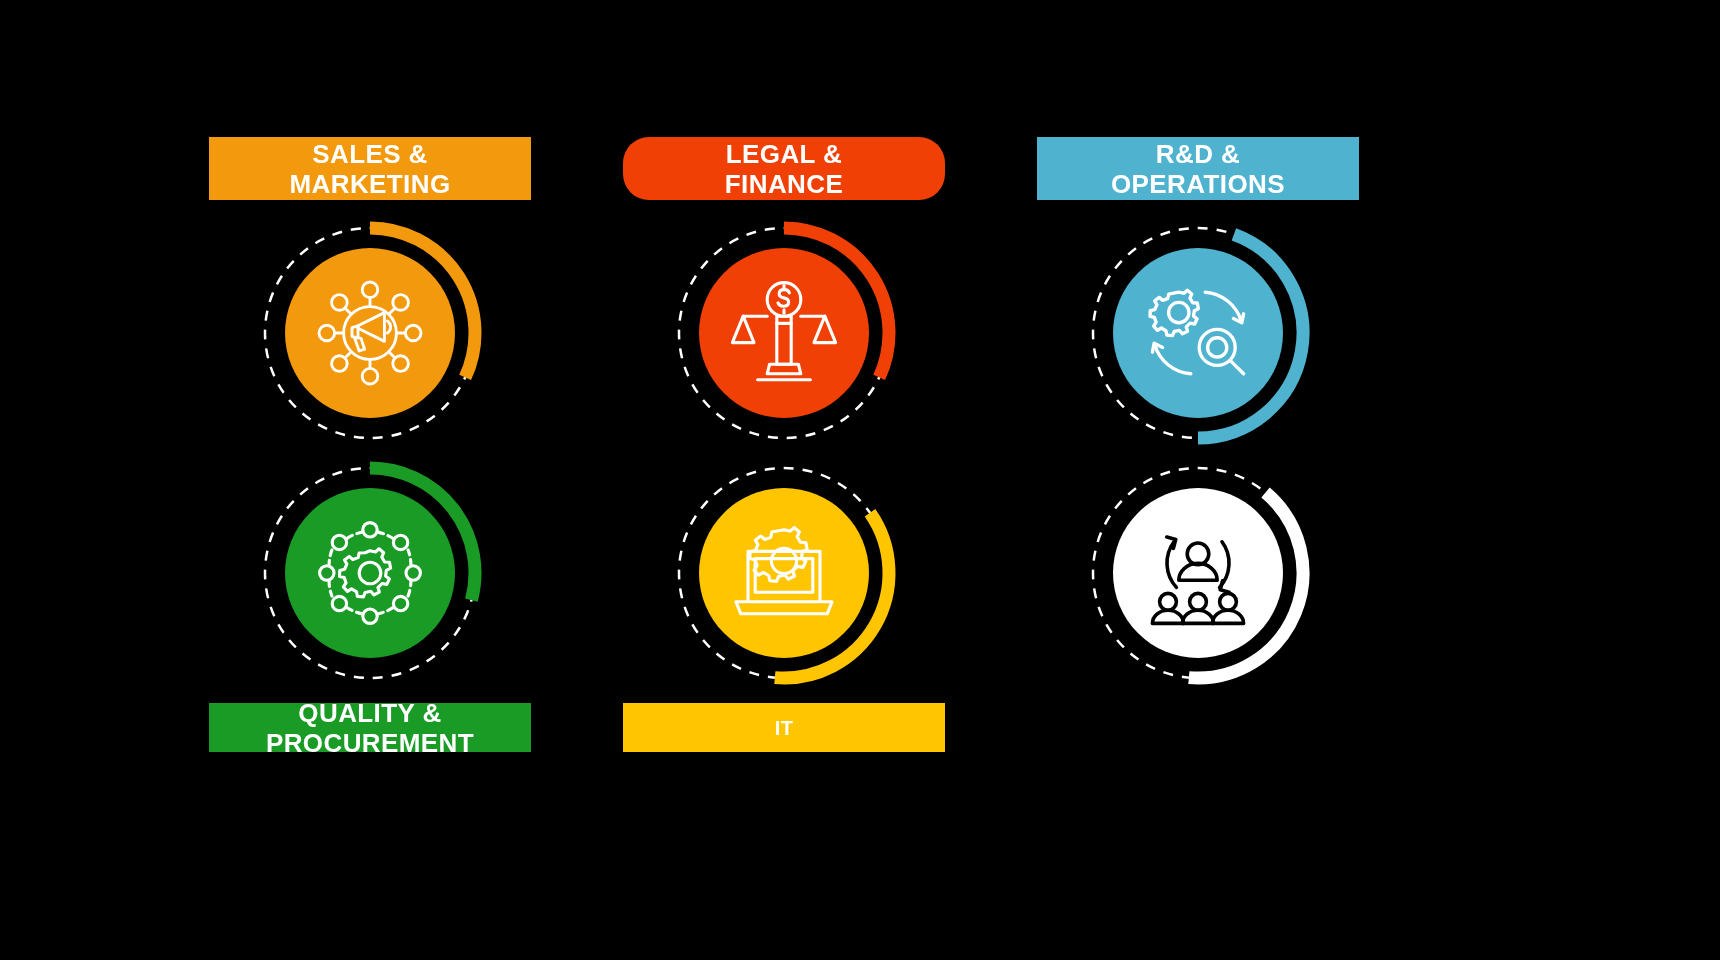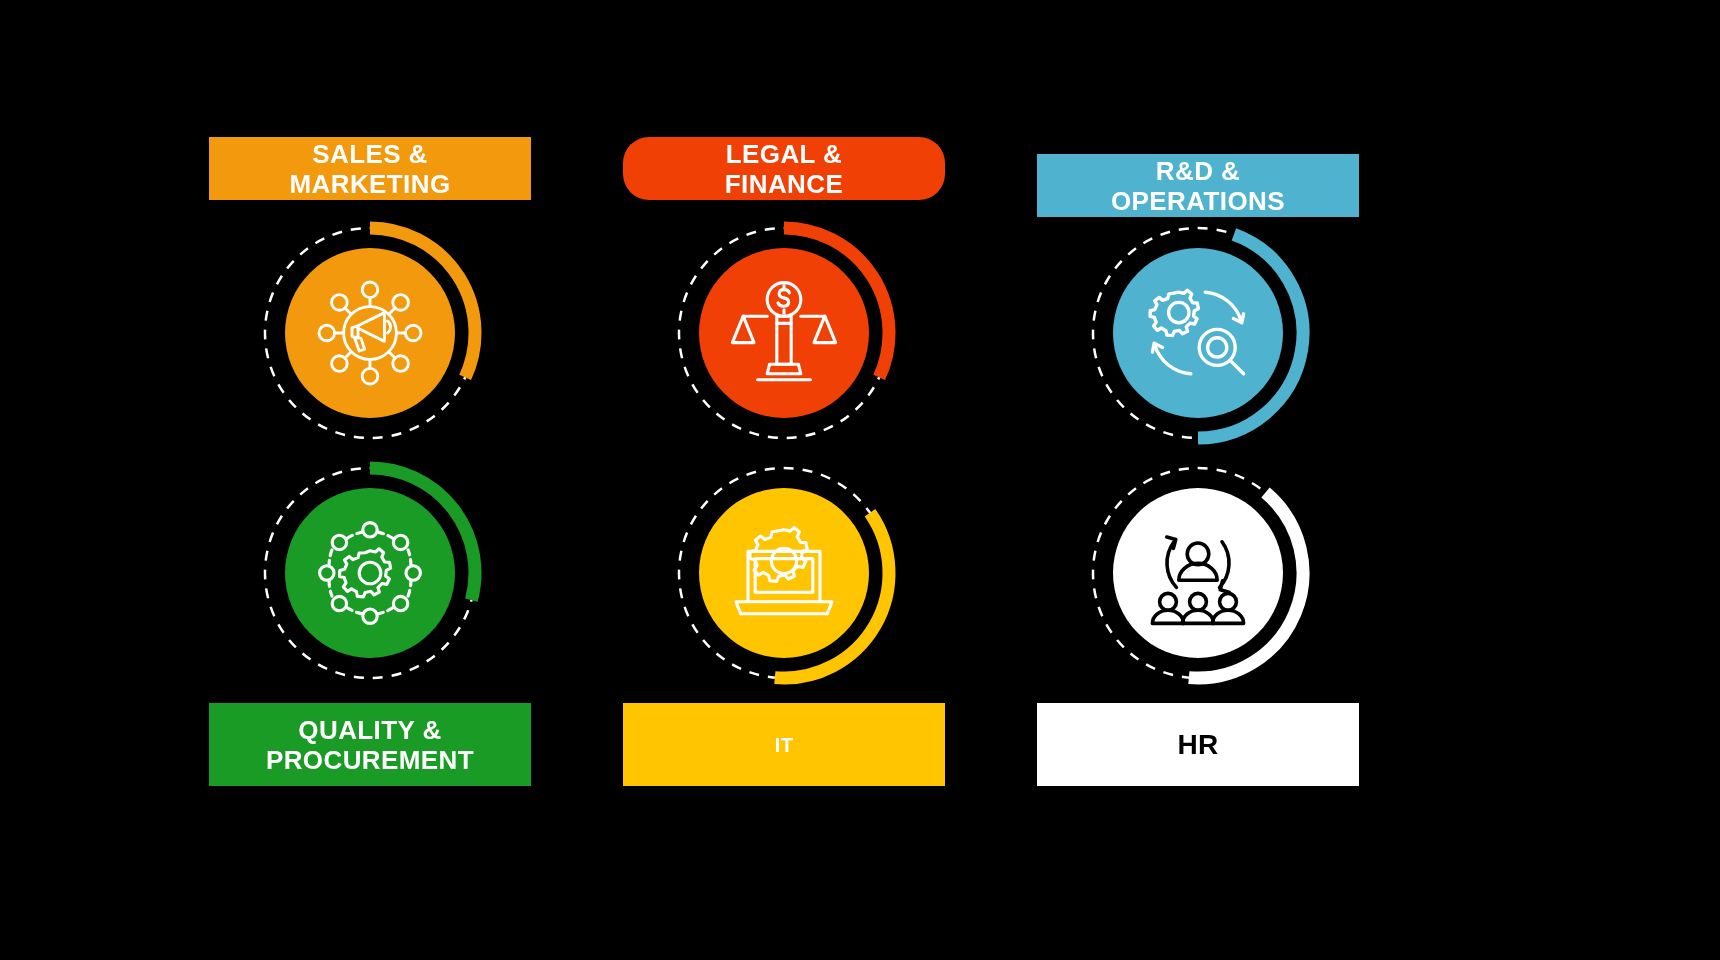--- a/index.html
+++ b/index.html
@@ -7,21 +7,21 @@
   #stage{position:relative;width:1720px;height:960px;background:#000000;}
 
   .col{position:absolute;top:0;width:322px;height:960px;}
   .col.c0{left:209px;}
   .col.c1{left:623px;}
   .col.c2{left:1037px;}
 
   .bar{position:absolute;left:0;width:322px;display:flex;align-items:center;
        justify-content:center;text-align:center;box-sizing:border-box;padding:0 8px;}
   .bar.top{top:137px;height:63px;}
-  .bar.bottom{top:703px;height:83px;}
+  .bar.bottom{top:703px;height:49px;}
   .bar span{font-weight:bold;font-size:26px;line-height:30px;letter-spacing:.4px;}
 
   .cellwrap{position:absolute;left:0;width:322px;height:230px;}
   .cellwrap.r0{top:218px;}
   .cellwrap.r1{top:458px;}
 
   .disc{position:absolute;left:50%;top:50%;transform:translate(-50%,-50%);
         width:230px;height:230px;}
   .disc svg{display:block;width:230px;height:230px;overflow:visible;}
   .ico{position:absolute;left:50%;top:50%;transform:translate(-50%,-50%);
@@ -163,21 +163,21 @@
           <circle cx="50" cy="40" r="10.5"></circle>
         </svg>
       </div>
     </div>
     <div class="bar bottom" style="background: rgb(255, 197, 0);">
       <span style="color: rgb(255, 255, 255); font-size: 20px;">IT</span>
     </div>
   </div>
 
   <div class="col c2">
-    <div class="bar top" style="background: rgb(79, 179, 207); margin-top: 17px;">
+    <div class="bar top" style="background: rgb(79, 179, 207);">
       <span style="color: rgb(255, 255, 255);">R&amp;D &amp;<br>OPERATIONS</span>
     </div>
     <div class="cellwrap r0">
       <div class="disc">
           <svg viewBox="0 0 230 230">
             <circle cx="115" cy="115" r="105" fill="none" stroke="#FFFFFF" stroke-width="2.5" stroke-dasharray="10 9"></circle>
             <path d="M 150.91211504919522 16.33227481747963 A 105 105 0 0 1 115 220" fill="none" stroke="#4FB3CF" stroke-width="13"></path>
             <circle cx="115" cy="115" r="85" fill="#4FB3CF"></circle>
           </svg>
         </div>
@@ -217,18 +217,15 @@
           <path d="M76 66 L68.5 64 L70.5 56.5"></path>
           <circle cx="25" cy="74" r="7"></circle>
           <path d="M12 92 a13 11 0 0 1 26 0 Z"></path>
           <circle cx="50" cy="74" r="7"></circle>
           <path d="M37 92 a13 11 0 0 1 26 0 Z"></path>
           <circle cx="75" cy="74" r="7"></circle>
           <path d="M62 92 a13 11 0 0 1 26 0 Z"></path>
         </svg>
       </div>
     </div>
-    <div class="bar bottom" style="background: rgb(255, 255, 255);">
-      <span style="color: rgb(0, 0, 0); font-size: 28px;">HR</span>
-    </div>
   </div>
 
 </div>
 
 </body></html>

